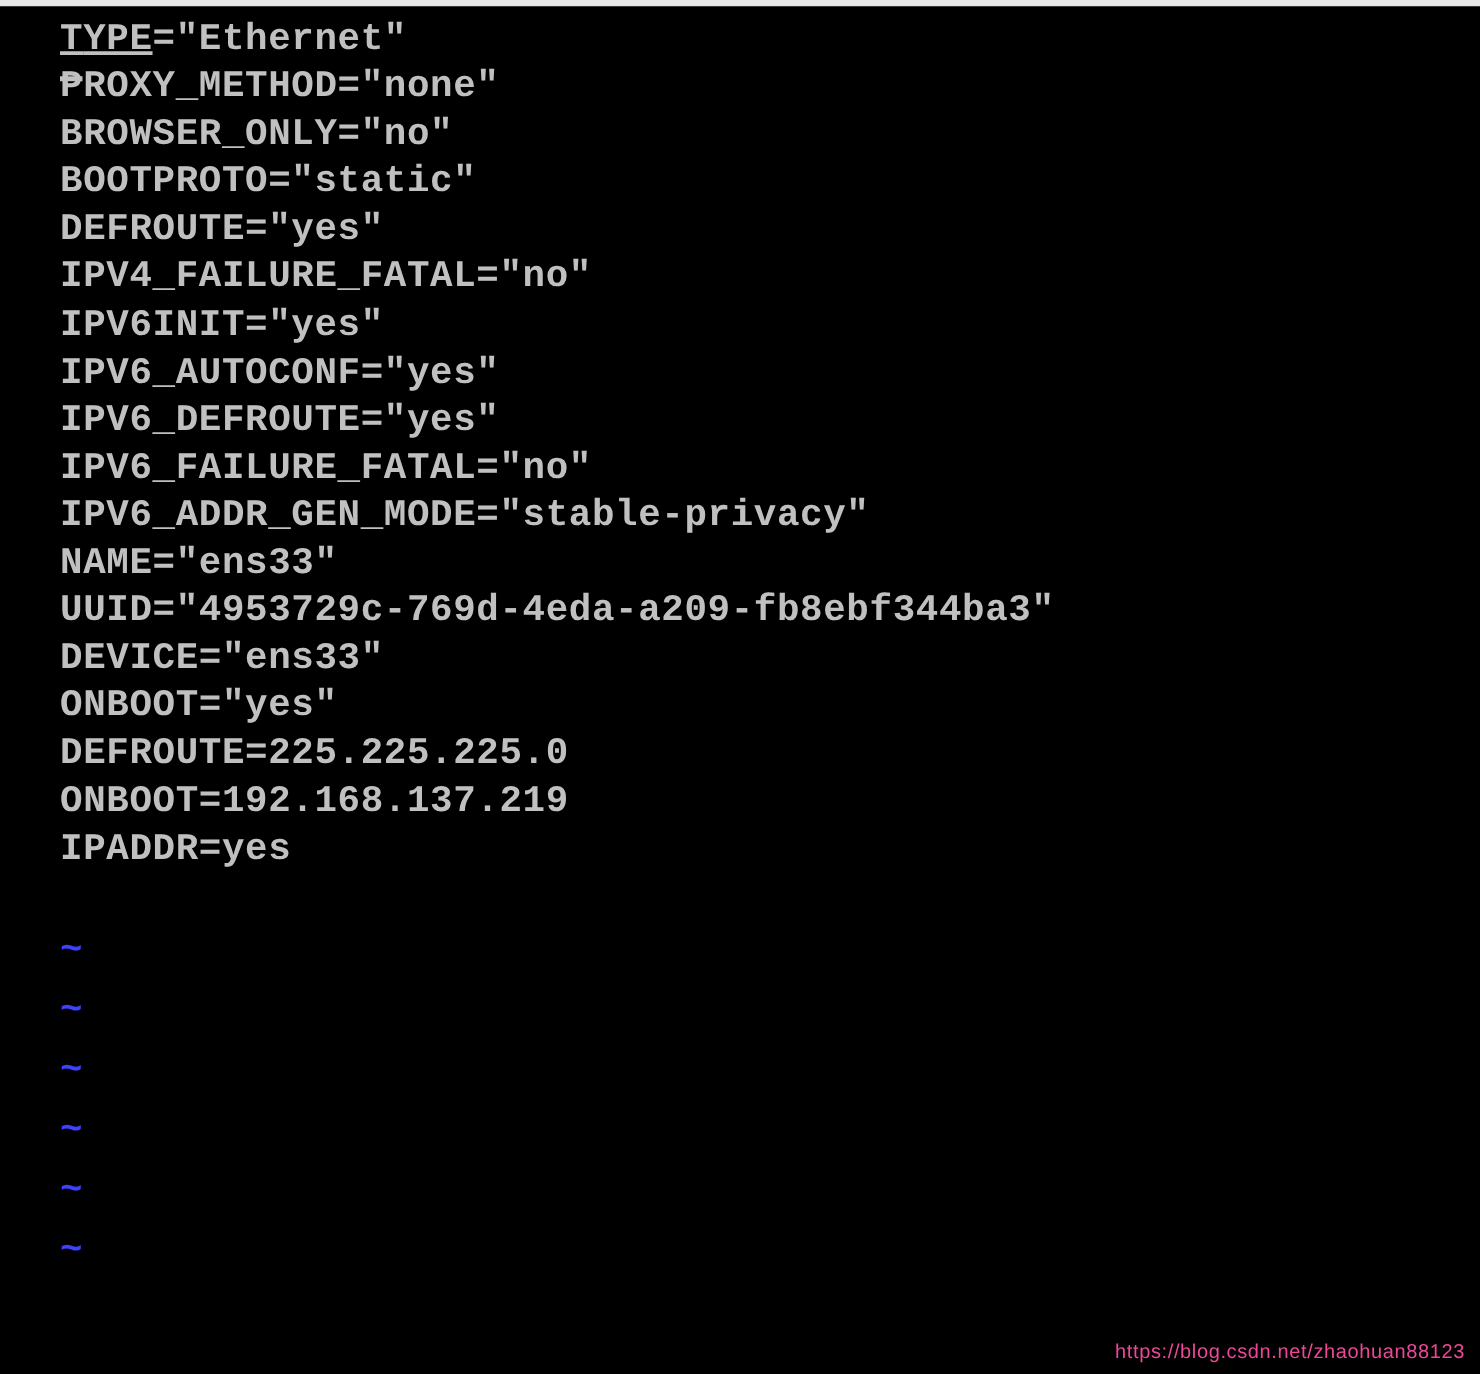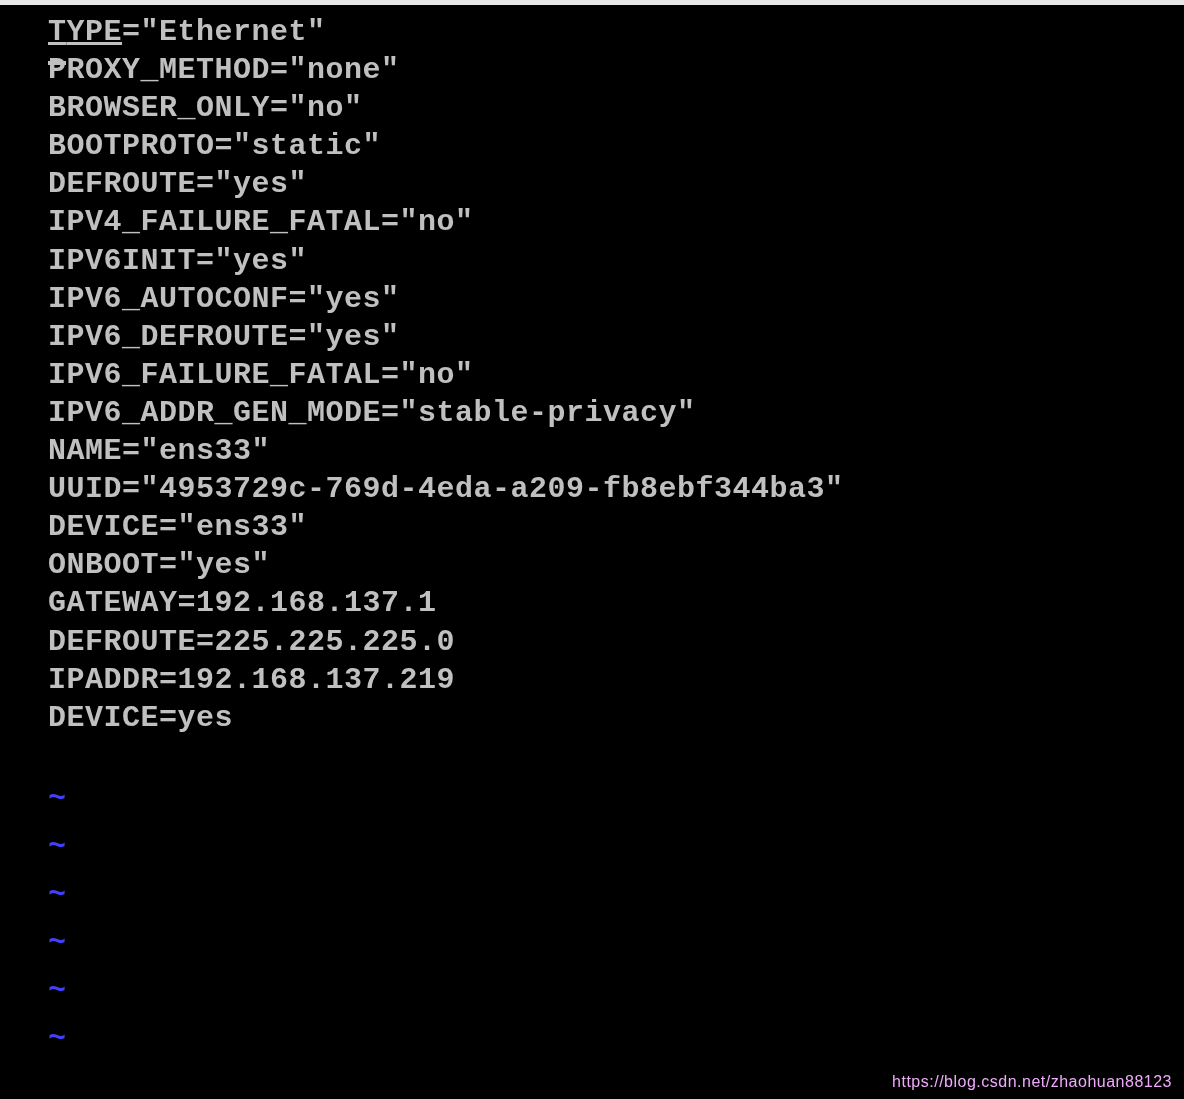--- a/index.html
+++ b/index.html
@@ -55,21 +55,21 @@
       font-weight: bold;
       line-height: 1.6;
     }
     .blank-line {
       height: 38px;
     }
     .watermark {
       position: absolute;
       bottom: 8px;
       right: 12px;
-      color: #f0abfc;
+      color: #ec4899;
       font-family: Arial, sans-serif;
       font-size: 16px;
       font-weight: normal;
       letter-spacing: 0.5px;
     }
   </style>
 </head>
 <body>
 
 <div class="top-bar"></div>
@@ -83,24 +83,23 @@
   <div class="line">IPV4_FAILURE_FATAL="no"</div>
   <div class="line">IPV6INIT="yes"</div>
   <div class="line">IPV6_AUTOCONF="yes"</div>
   <div class="line">IPV6_DEFROUTE="yes"</div>
   <div class="line">IPV6_FAILURE_FATAL="no"</div>
   <div class="line">IPV6_ADDR_GEN_MODE="stable-privacy"</div>
   <div class="line">NAME="ens33"</div>
   <div class="line">UUID="4953729c-769d-4eda-a209-fb8ebf344ba3"</div>
   <div class="line">DEVICE="ens33"</div>
   <div class="line">ONBOOT="yes"</div>
-  <div class="line">GATEWAY=192.168.137.1</div>
   <div class="line">DEFROUTE=225.225.225.0</div>
-  <div class="line">IPADDR=192.168.137.219</div>
-  <div class="line">DEVICE=yes</div>
+  <div class="line">ONBOOT=192.168.137.219</div>
+  <div class="line">IPADDR=yes</div>
   <div class="blank-line"></div>
   <div class="line tilde">~</div>
   <div class="line tilde">~</div>
   <div class="line tilde">~</div>
   <div class="line tilde">~</div>
   <div class="line tilde">~</div>
   <div class="line tilde">~</div>
 
 </div>
 

